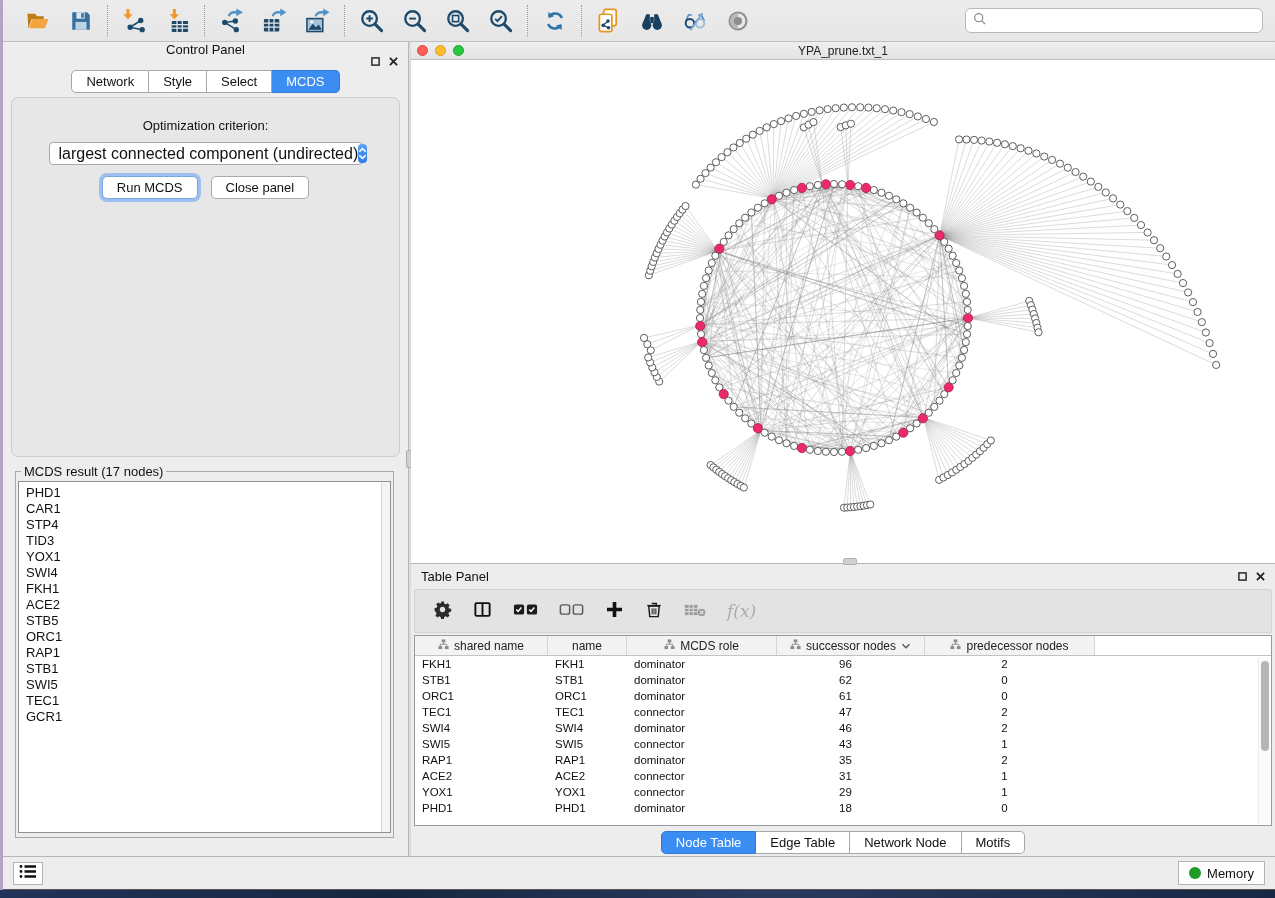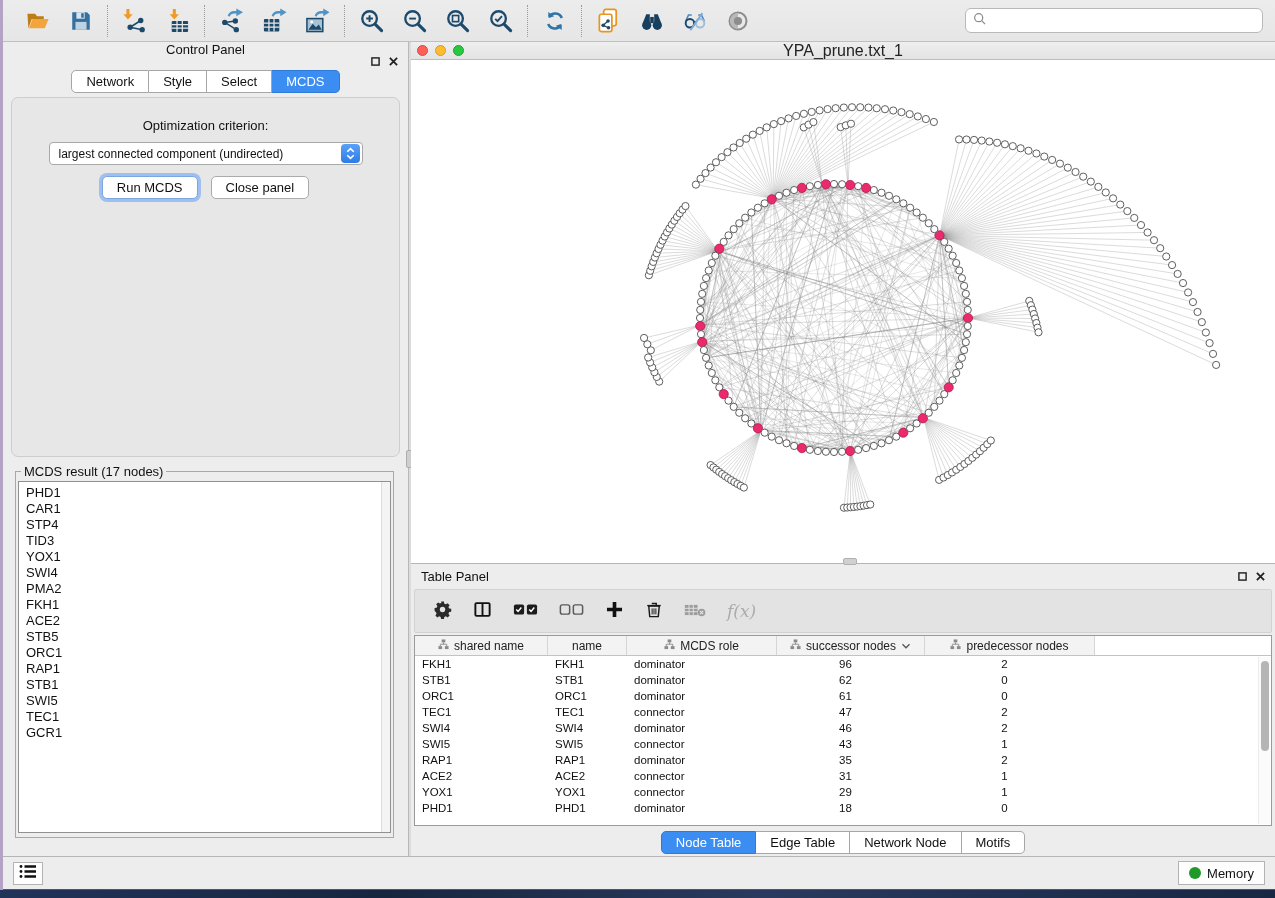--- a/index.html
+++ b/index.html
@@ -38,21 +38,21 @@
   .seg-tab { font-size:13px; padding:3px 14px; background:#fff; border:1px solid #a6a6a6;
     border-left:none; color:#111; cursor:pointer; }
   .seg-tab:first-child { border-left:1px solid #a6a6a6; border-radius:5px 0 0 5px; }
   .seg-tab:last-child { border-radius:0 5px 5px 0; }
   .seg-tab.active { background:#3b8df2; border-color:#2f7ad6; color:#fff; }
   .cp-body { margin:4px 8px 0 8px; height:360px; background:#e7e7e7; border:1px solid #cdcdcd;
     border-radius:7px; text-align:center; flex:0 0 auto; }
   .opt-label { margin-top:20px; font-size:13px; color:#111; }
   .opt-select { margin:9px auto 0 auto; width:314px; height:23px; background:#fff;
     border:1px solid #a9a9a9; border-radius:4px; display:flex; align-items:center;
-    padding:0 2px 0 9px; font-size:12px; color:#111; cursor:pointer; }
+    padding:0 2px 0 9px; font-size:16px; color:#111; cursor:pointer; }
   .opt-select .sel-text { flex:1; text-align:left; white-space:nowrap; }
   .stepper { width:19px; height:19px; border-radius:4px;
     background:linear-gradient(#5aa2f7,#2f7be8); display:flex; align-items:center; justify-content:center; }
   .btn-row { margin-top:11px; display:flex; justify-content:center; gap:13px; }
   .btn { font-family:"Liberation Sans",sans-serif; font-size:13px; padding:3px 14px; background:#fff;
     border:1px solid #ababab; border-radius:5px; color:#111; cursor:pointer; }
   .btn.focused { box-shadow:0 0 0 3px rgba(110,165,245,.6); border-color:#7aa7e0; }
   .cp-spacer { flex:1; }
   .result-fieldset { margin:0 14px 18px 12px; height:374px; border:1px solid #a8a8a8;
     flex:0 0 auto; padding:1px; }
@@ -65,21 +65,21 @@
 
   
   .right-col { flex:1; display:flex; flex-direction:column; min-width:0; }
   .network-panel { height:521px; display:flex; flex-direction:column; position:relative; flex:0 0 auto; }
   .net-titlebar { height:18px; background:linear-gradient(#efefef,#e3e3e3); border-bottom:1px solid #bdbdbd;
     display:flex; align-items:center; padding:0 6px; position:relative; }
   .tl { width:11px; height:11px; border-radius:50%; margin-right:7px; cursor:pointer; }
   .tl.red { background:#ff5f57; border:1px solid #e0443e; }
   .tl.yellow { background:#febc2e; border:1px solid #d89b20; }
   .tl.green { background:#28c840; border:1px solid #1da32f; }
-  .net-title { position:absolute; left:0; right:0; text-align:center; font-size:16px; color:#222; }
+  .net-title { position:absolute; left:0; right:0; text-align:center; font-size:12px; color:#222; }
   .net-canvas { flex:1; background:#fff; position:relative; overflow:hidden; }
   .net-canvas svg { position:absolute; left:0; top:0; }
   .h-grip { position:absolute; bottom:-2px; left:50%; width:14px; height:7px;
     background:#d0d0d0; border:1px solid #b0b0b0; border-radius:2px; z-index:5; }
 
   
   .table-panel { flex:1; background:#ededed; display:flex; flex-direction:column; border-top:1px solid #b5b5b5; min-height:0; }
   .tp-header { height:25px; display:flex; align-items:center; padding:1px 10px; font-size:13px; color:#111; }
   .tp-toolbar { height:44px; margin:0 3px; background:#e3e3e3; border:1px solid #d2d2d2; border-radius:2px;
     display:flex; align-items:center; gap:21px; padding:17px 18px; flex:0 0 auto; }
@@ -341,21 +341,20 @@
       <div class="cp-spacer"></div>
       <fieldset class="result-fieldset">
         <legend>MCDS result (17 nodes)</legend>
         <div class="result-list" id="result-list">
           <div class="result-item">PHD1</div>
             <div class="result-item">CAR1</div>
             <div class="result-item">STP4</div>
             <div class="result-item">TID3</div>
             <div class="result-item">YOX1</div>
             <div class="result-item">SWI4</div>
-            <div class="result-item">PMA2</div>
             <div class="result-item">FKH1</div>
             <div class="result-item">ACE2</div>
             <div class="result-item">STB5</div>
             <div class="result-item">ORC1</div>
             <div class="result-item">RAP1</div>
             <div class="result-item">STB1</div>
             <div class="result-item">SWI5</div>
             <div class="result-item">TEC1</div>
             <div class="result-item">GCR1</div>
             <div class="list-scroll"></div>

